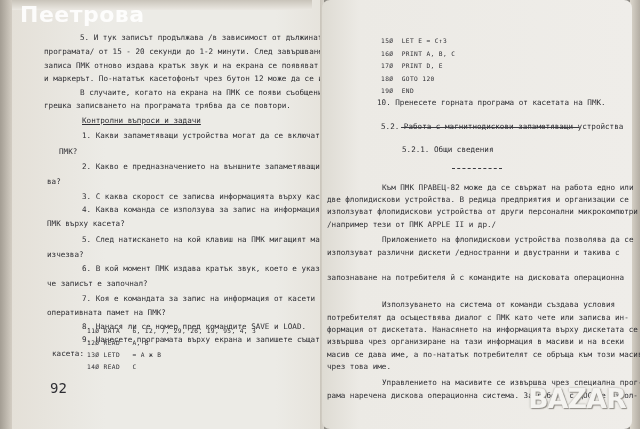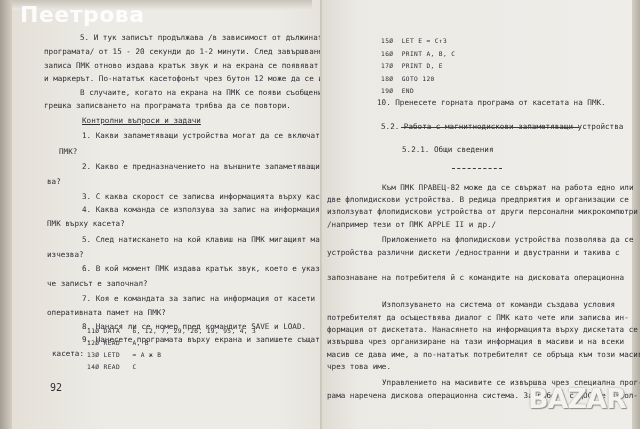--- a/index.html
+++ b/index.html
@@ -24,33 +24,34 @@
     font-size: 7.6px;
     line-height: 10px;
   }
   .page.left {
     left: 12px; width: 310px;
     background: linear-gradient(90deg, #e4e0d8 0%, #ecebe6 30%, #ecebe6 85%, #e6e3dc 100%);
   }
   .page.right {
     left: 322px; width: 310px;
     background: linear-gradient(90deg, #dedbd3 0%, #eceae5 12%, #efede9 100%);
+    border-radius: 8px;
   }
   .spine {
     position: absolute; left: 320px; top: 0; width: 4px; height: 429px;
     background: linear-gradient(90deg, #c9c4ba, #d9d5cd);
   }
   .top-fold {
     position: absolute; left: 12px; top: 0; width: 300px; height: 10px;
     background: linear-gradient(180deg, #c9c4ba, #ebe8e2);
   }
   .line { position: absolute; white-space: nowrap; }
   .u { text-decoration: underline; }
   .code { font-size: 6.2px; letter-spacing: 0.4px; }
-  .pagenum { font-size: 10px; }
+  .pagenum { font-size: 14px; }
   .watermark-top {
     position: absolute; left: 20px; top: 2px;
     font-family: "DejaVu Sans", sans-serif; font-weight: bold;
     font-size: 22px; color: rgba(255,255,255,0.88);
     letter-spacing: 0.5px;
   }
   .watermark-bazar {
     position: absolute; left: 528px; top: 383px;
     font-family: "DejaVu Sans", sans-serif; font-weight: bold;
     font-size: 27px; color: #f4f3f0;
@@ -156,21 +157,21 @@
   <div class="line" style="left:59px;top:145px;margin-left:21px;">
     <span>5.2.1.</span>
     <span>Общи сведения</span>
   </div>
 
   <div class="line" style="left:60px;top:183px;">Към ПМК ПРАВЕЦ-82 може да се свържат на работа едно или</div>
   <div class="line" style="left:5px;top:195px;">две флопидискови устройства. В редица предприятия и организации се</div>
   <div class="line" style="left:5px;top:207px;">използуват флопидискови устройства от други персонални микрокомпютри</div>
   <div class="line" style="left:5px;top:220px;">/например тези от ПМК APPLE II и др./</div>
   <div class="line" style="left:60px;top:235px;">Приложението на флопидискови устройства позволява да се</div>
-  <div class="line" style="left:5px;top:248px;">устройства различни дискети /едностранни и двустранни и такива с</div>
+  <div class="line" style="left:5px;top:248px;">използуват различни дискети /едностранни и двустранни и такива с</div>
   <div class="line" style="left:5px;top:273px;">запознаване на потребителя й с командите на дисковата операционна</div>
   <div class="line" style="left:60px;top:300px;">Използуването на система от команди създава условия</div>
   <div class="line" style="left:5px;top:313px;">потребителят да осъществява диалог с ПМК като чете или записва ин-</div>
   <div class="line" style="left:5px;top:325px;">формация от дискетата. Нанасянето на информацията върху дискетата се</div>
   <div class="line" style="left:5px;top:337px;">извършва чрез организиране на тази информация в масиви и на всеки</div>
   <div class="line" style="left:5px;top:350px;">масив се дава име, а по-нататък потребителят се обръща към този масив</div>
   <div class="line" style="left:5px;top:362px;">чрез това име.</div>
   <div class="line" style="left:60px;top:378px;">Управлението на масивите се извършва чрез специална прог-</div>
   <div class="line" style="left:5px;top:391px;">рама наречена дискова операционна система. За работа с ДОС се изпол-</div>
 </div>

